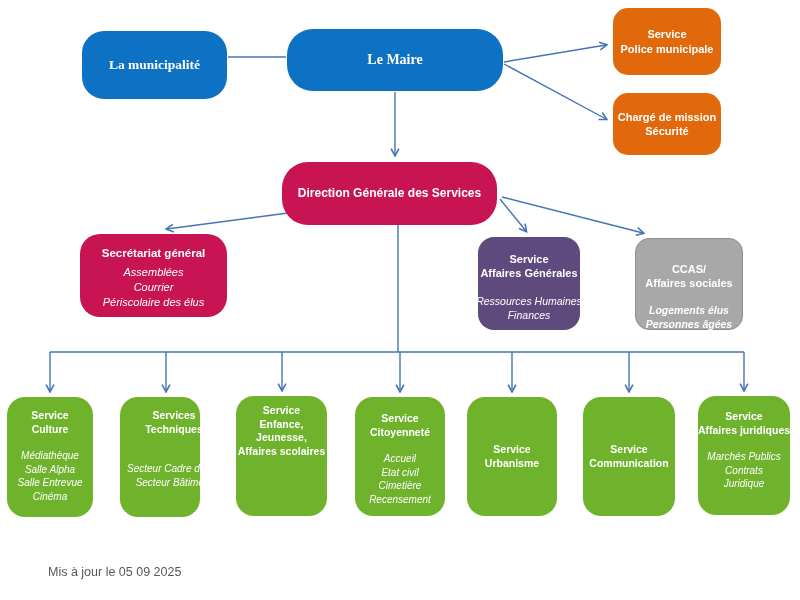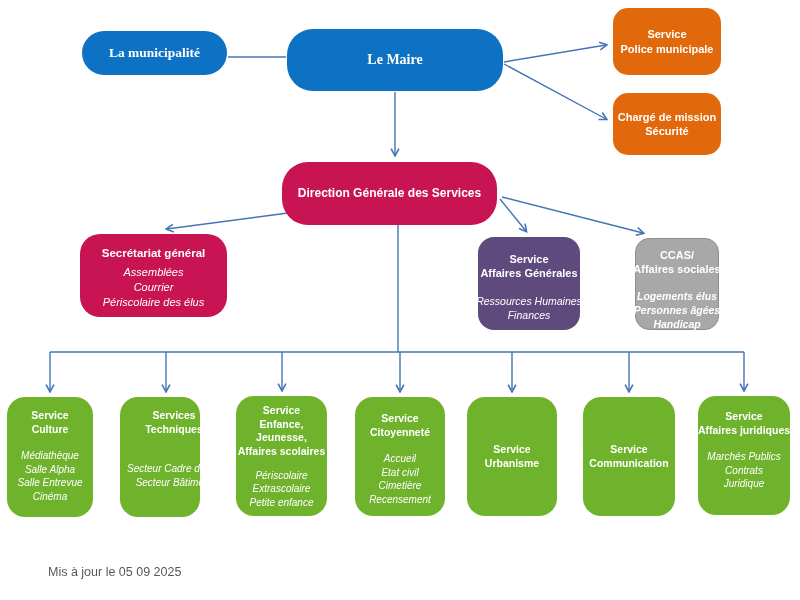--- a/index.html
+++ b/index.html
@@ -26,36 +26,36 @@
 
   .blue{background:var(--blue);}
   .magenta{background:var(--magenta);}
   .orange{background:var(--orange);}
   .purple{background:var(--purple);}
   .grayb{background:var(--gray);border:1px solid #8f8f8f;}
   .greenb{background:var(--green);}
 
   .serif .title{font-family:"Liberation Serif",serif;}
 
-  #municipalite{left:82px;top:31px;width:145px;height:44px;border-radius:22px;font-size:13.5px;}
+  #municipalite{left:82px;top:31px;width:145px;height:68px;border-radius:22px;font-size:13.5px;}
   #maire{left:287px;top:29px;width:216px;height:62px;border-radius:26px;font-size:14px;}
   #police{left:613px;top:8px;width:108px;height:67px;border-radius:15px;font-size:11px;}
   #securite{left:613px;top:93px;width:108px;height:62px;border-radius:15px;font-size:11px;}
   #dgs{left:282px;top:162px;width:215px;height:63px;border-radius:26px;font-size:12px;}
 
   #secretariat{left:80px;top:234px;width:147px;height:83px;border-radius:20px;
     font-size:11.5px;padding-top:12px;}
   #secretariat .items{font-size:11px;margin-top:4px;}
 
   #affgen{left:478px;top:237px;width:102px;height:93px;border-radius:16px;
     font-size:11px;padding-top:15px;}
   #affgen .items{font-size:10.5px;margin-top:13px;}
 
-  #ccas{left:635px;top:238px;width:84px;height:92px;border-radius:14px;
-    font-size:11px;padding-top:9px;}
+  #ccas{left:635px;top:238px;width:108px;height:92px;border-radius:14px;
+    font-size:11px;padding-top:23px;}
   #ccas .items{font-size:10.5px;font-weight:bold;margin-top:12px;}
 
   .greenb{font-size:10.5px;border-radius:18px;padding-top:12px;}
   .greenb .items{font-size:10px;margin-top:13px;}
 
   #culture{left:7px;top:397px;width:86px;height:120px;}
   #techniques{left:120px;top:397px;width:80px;height:120px;padding-left:28px;}
   #techniques .items{margin-top:26px;}
   #enfance{left:236px;top:396px;width:91px;height:120px;padding-top:8px;}
   #enfance .items{margin-top:10px;}
@@ -154,23 +154,20 @@
 Techniques</div>
   <div class="items">Secteur Cadre de vie
 Secteur Bâtiment</div>
 </div>
 
 <div id="enfance" class="box greenb">
   <div class="title">Service
 Enfance,
 Jeunesse,
 Affaires scolaires</div>
-  <div class="items">Périscolaire
-Extrascolaire
-Petite enfance</div>
 </div>
 
 <div id="citoyennete" class="box greenb">
   <div class="title">Service
 Citoyenneté</div>
   <div class="items">Accueil
 Etat civil
 Cimetière
 Recensement</div>
 </div>

